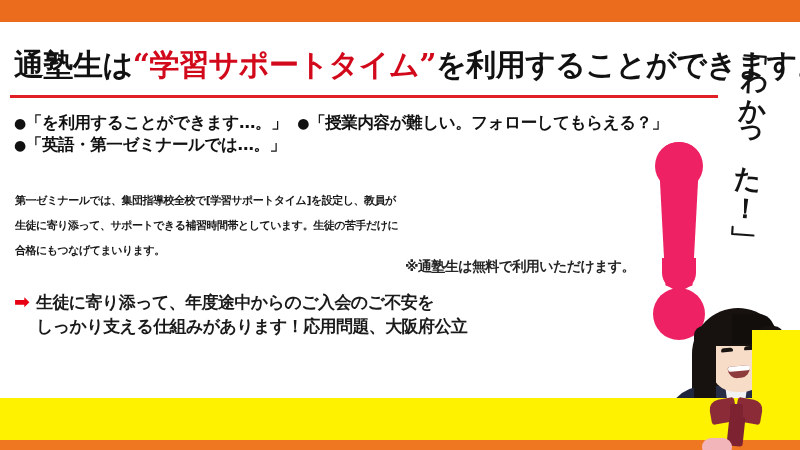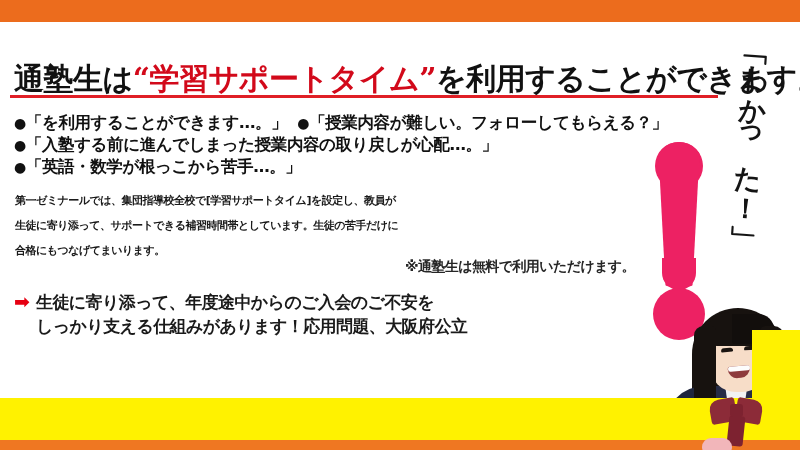--- a/index.html
+++ b/index.html
@@ -23,21 +23,21 @@
     background:#fff200;
   }
   .bar-bottom{
     position:absolute; left:0; top:440px; width:800px; height:10px;
     background:#ef7722;
   }
 
   
   .headline{
     position:absolute; left:14px; top:50px; width:706px; height:44px;
-    display:flex; align-items:flex-end;
+    display:flex; align-items:flex-start;
     font-family:"DejaVu Serif","Liberation Serif",serif;
     font-weight:700;
     font-size:30px;
     line-height:1;
     color:#111111;
     letter-spacing:-0.5px;
     white-space:nowrap;
   }
   .headline .hl-red{ color:#d2091a; }
   .headline .hl-quote{ color:#d2091a; }
@@ -260,22 +260,21 @@
     <span>通塾生は</span>
       <span class="hl-quote">“</span>
       <span class="hl-red">学習サポートタイム</span>
       <span class="hl-quote">”</span>
       <span>を利用することができます。</span>
   </div>
   <div class="headline-rule"></div>
 
   <div class="bullets">
     <span class="brow"><span class="bmark">●</span><span>「を利用することができます…。」</span><span class="bgap"></span><span class="bmark">●</span><span>「授業内容が難しい。フォローしてもらえる？」</span></span>
-    <span class="brow"><span class="bmark">●</span><span>「入塾する前に進んでしまった授業内容の取り戻しが心配…。」</span></span>
-    <span class="brow"><span class="bmark">●</span><span>「英語・数学が根っこから苦手…。」</span></span>
+    <span class="brow"><span class="bmark">●</span><span>「英語・第一ゼミナールでは…。」</span></span>
   </div>
 
   <div class="body-par">
     <span>第一ゼミナールでは、集団指導校全校で[学習サポートタイム]を設定し、教員が</span>
     <span>生徒に寄り添って、サポートできる補習時間帯としています。生徒の苦手だけに</span>
     <span>合格にもつなげてまいります。</span>
   </div>
   <div class="note">※通塾生は無料で利用いただけます。</div>
 
   <div class="callout">

